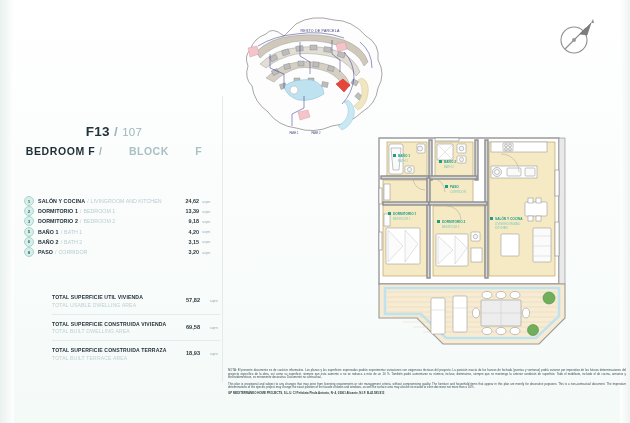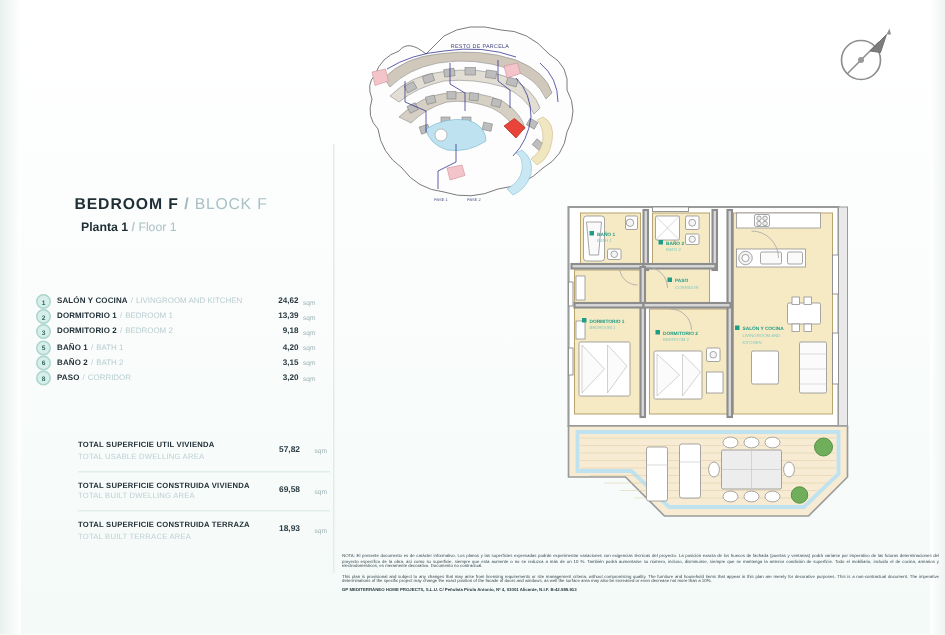--- a/index.html
+++ b/index.html
@@ -21,21 +21,21 @@
   
   #left{position:absolute;left:14px;top:0;width:208px;height:423px;}
 
   .hdr{position:absolute;left:0;top:124px;width:200px;text-align:center;}
   .hdr .unit{font-size:13.5px;font-weight:bold;color:#22333a;letter-spacing:.3px;}
   .hdr .unit .sl{color:#9fb6bb;font-weight:bold;}
   .hdr .unit .num{color:#9fb6bb;font-weight:normal;font-size:11.5px;}
 
   .blk{margin-top:6px;font-size:10.5px;font-weight:bold;color:#1e2e35;letter-spacing:.6px;}
   .blk .sl{color:#9fb6bb;}
-  .blk .en{color:#a9c0c4;font-weight:normal;letter-spacing:.5px;}
+  .blk .en{color:#a9c0c4;font-weight:bold;letter-spacing:.5px;margin-left:23px;}
 
   .sub{margin-top:5px;font-size:8.2px;color:#1e2e35;font-weight:bold;line-height:10.5px;
        padding-left:40px;text-align:left;}
   .sub .en{color:#aac0c4;font-weight:normal;}
   .sub .sl{color:#b6c9cc;}
 
   
   #rooms{position:absolute;left:10px;top:196px;width:192px;}
   .room{display:flex;align-items:center;height:10.2px;font-size:5.3px;}
   .badge{width:8px;height:8px;border-radius:50%;background:#d8eeea;border:.5px solid #a9d5cd;
@@ -80,35 +80,34 @@
 <body>
 
 <div id="page">
   <div class="edge-l"></div>
   <div class="edge-r"></div>
   <div class="divider"></div>
 
   <div id="left">
 
     <div class="hdr">
+      <div class="unit">
+        <span>F13</span>
+        <span class="sl">/</span>
+        <span class="num">107</span>
+      </div>
 
       <div class="blk">
         <span>BEDROOM</span>
         <span>F</span>
         <span class="sl">/</span>
         <span class="en">BLOCK</span>
         <span class="en">F</span>
       </div>
 
-      <div class="sub">
-        <span>Planta 1</span>
-        <span class="sl">/</span>
-        <span class="en">Floor</span>
-        <span class="en">1</span>
-      </div>
     </div>
 
     <div id="rooms">
         <div class="room">
           <span class="badge">1</span>
           <span class="r-es">SALÓN Y COCINA</span>
           <span class="r-sl">/</span>
           <span class="r-en">LIVINGROOM AND KITCHEN</span>
           <span class="r-sp"></span>
           <span class="r-val">24,62</span>

